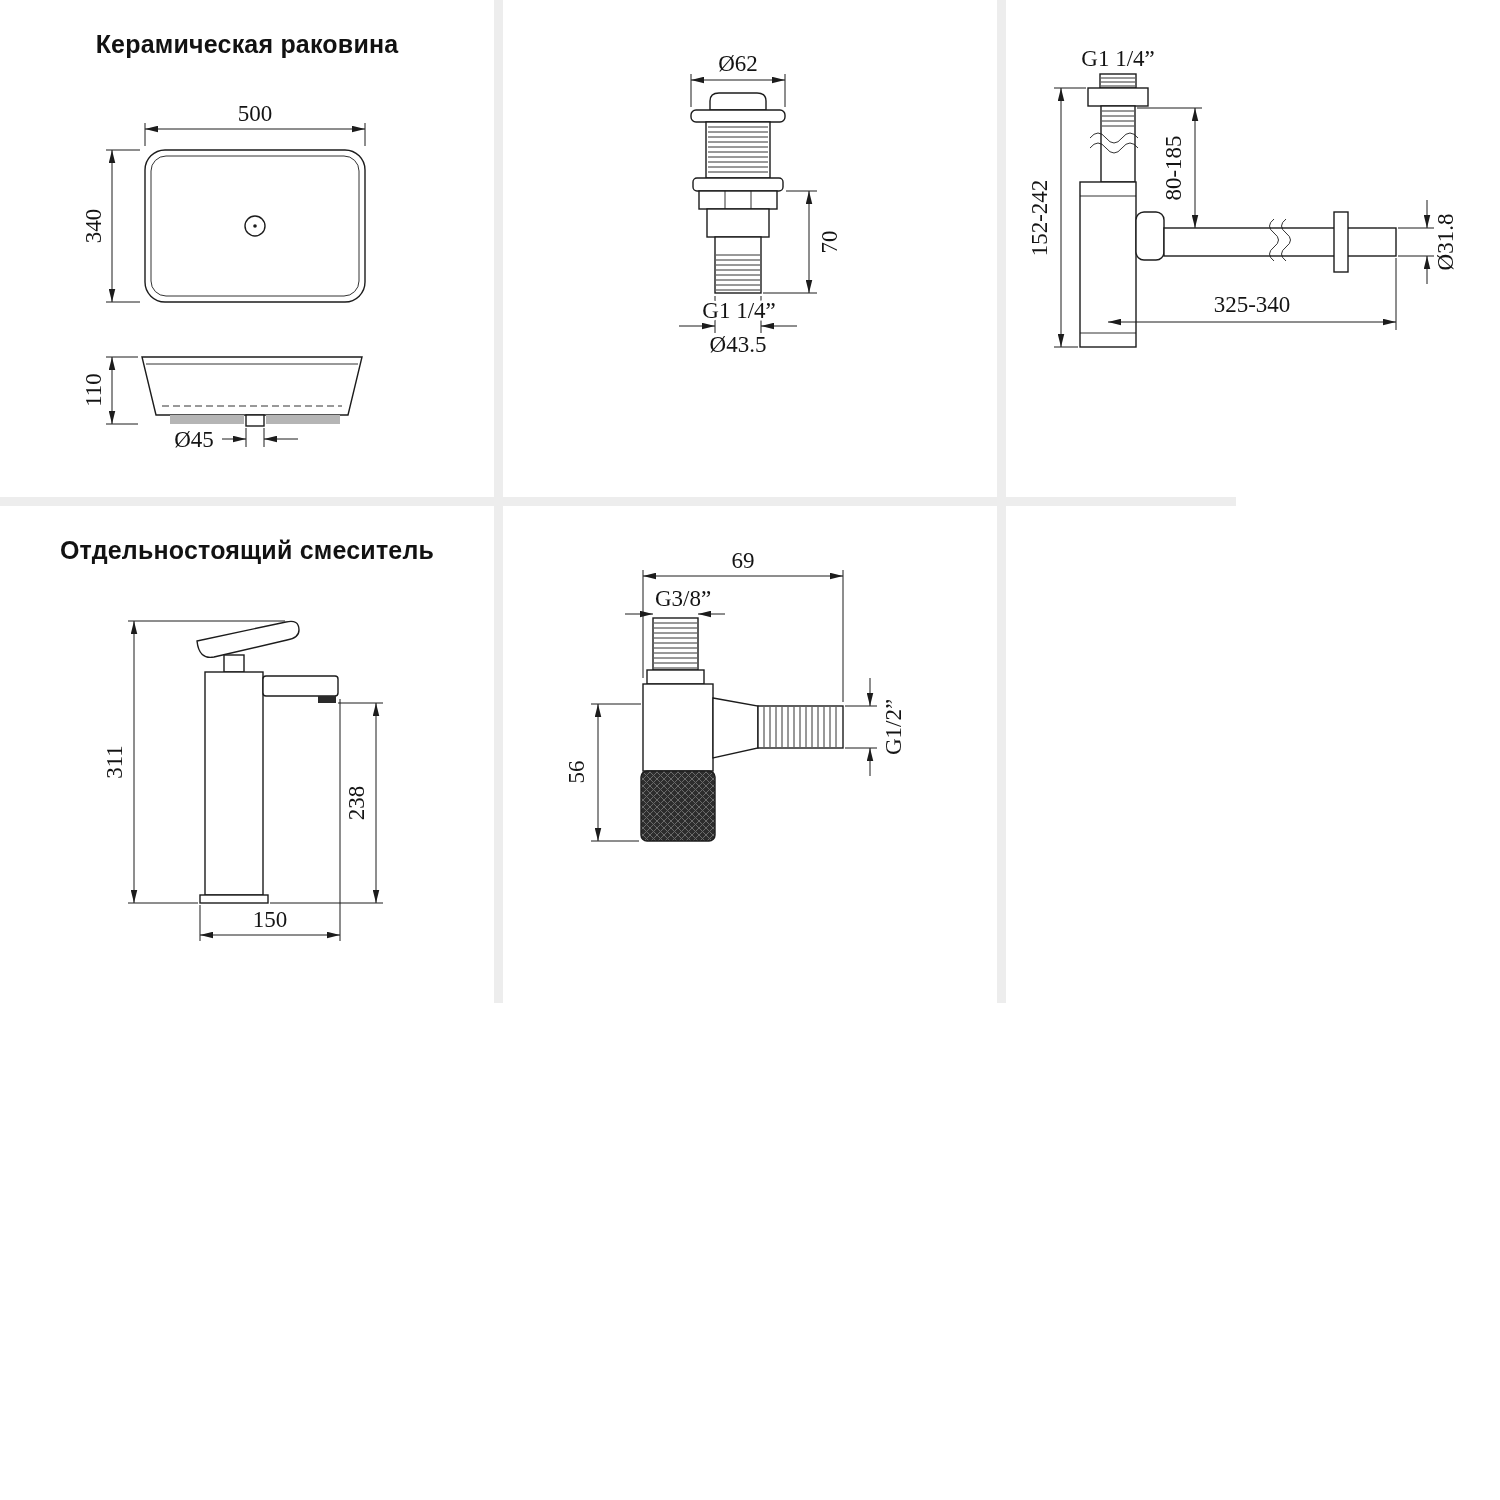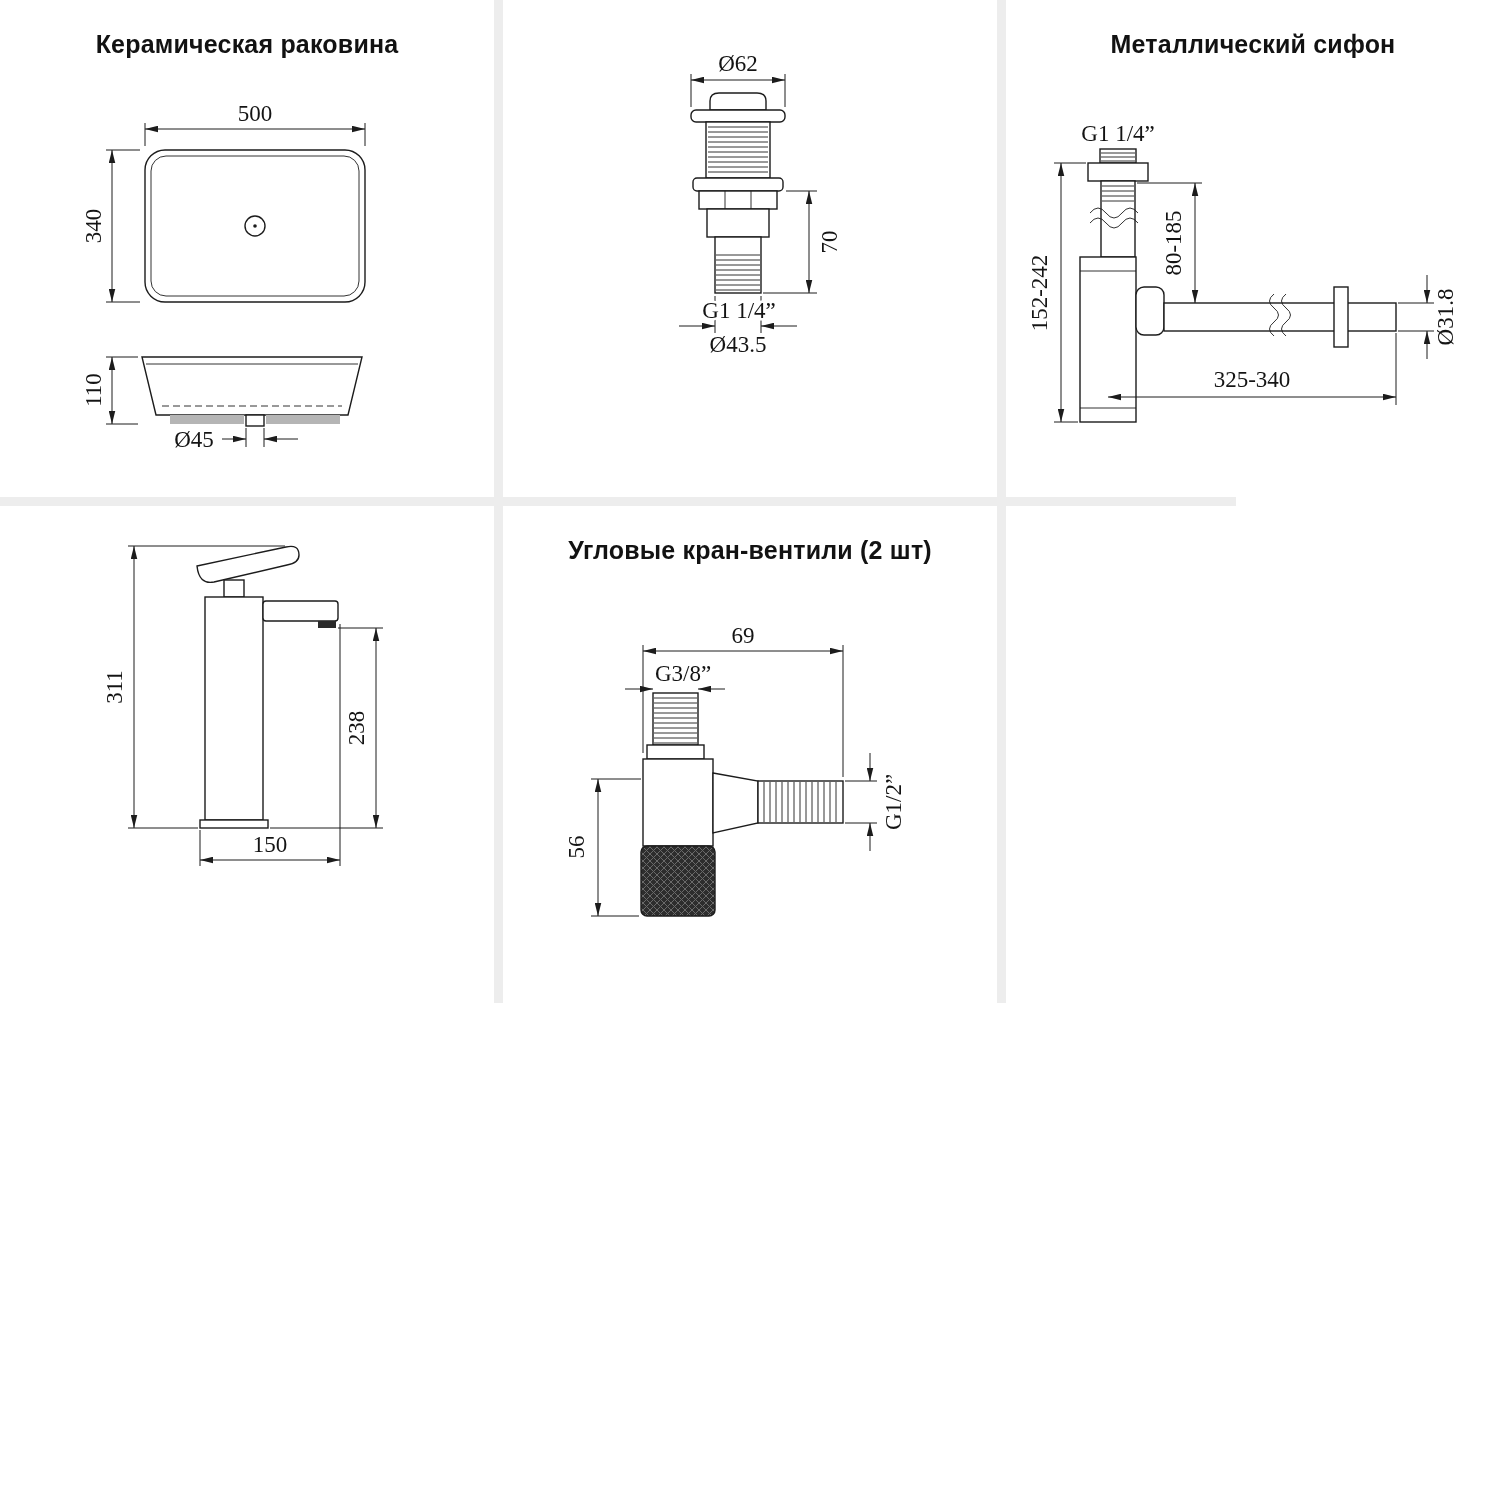--- a/index.html
+++ b/index.html
@@ -89,21 +89,20 @@
         <line x1="294" y1="326" x2="258" y2="326" marker-end="url(#ar2)"></line>
       </g>
       <text class="dimt" x="235" y="71">Ø62</text>
       <text class="dimt" x="334" y="242" transform="rotate(-90 334 242)">70</text>
       <text class="dimt halo" x="236" y="318">G1 1/4”</text>
       <text class="dimt" x="235" y="352">Ø43.5</text>
     </svg>
   </div>
 
   <div class="panel">
-    <div class="title">Металлический сифон</div>
     <svg class="draw" width="494" height="420" viewBox="0 0 494 420">
       <defs>
         <marker id="ar3" viewBox="0 0 12 6" refX="12" refY="3" markerWidth="13" markerHeight="7" orient="auto-start-reverse">
           <path d="M0,0 L12,3 L0,6 Z" fill="#1c1c1c"></path>
         </marker>
       </defs>
       <g>
         <rect class="fil" x="94" y="74" width="36" height="14"></rect>
         <path class="thin" d="M95,78 H129 M95,82 H129 M95,86 H129"></path>
         <rect class="fil" x="82" y="88" width="60" height="18"></rect>
@@ -132,20 +131,21 @@
       </g>
       <text class="dimt" x="112" y="66">G1 1/4”</text>
       <text class="dimt" x="41" y="218" transform="rotate(-90 41 218)">152-242</text>
       <text class="dimt" x="175" y="168" transform="rotate(-90 175 168)">80-185</text>
       <text class="dimt" x="447" y="242" transform="rotate(-90 447 242)">Ø31.8</text>
       <text class="dimt" x="246" y="312">325-340</text>
     </svg>
   </div>
 
   <div class="panel">
+    <div class="title">Отдельностоящий смеситель</div>
     <svg class="draw" width="494" height="420" viewBox="0 0 494 420">
       <defs>
         <marker id="ar4" viewBox="0 0 12 6" refX="12" refY="3" markerWidth="13" markerHeight="7" orient="auto-start-reverse">
           <path d="M0,0 L12,3 L0,6 Z" fill="#1c1c1c"></path>
         </marker>
       </defs>
       <g>
         <path class="fil" d="M197,60 L286,41 Q299,38 299,49 Q299,57 287,59 L214,76 Q199,79 197,60 Z"></path>
         <rect class="fil" x="224" y="74" width="20" height="17"></rect>
         <rect class="fil" x="205" y="91" width="58" height="223"></rect>
@@ -161,21 +161,20 @@
         <path d="M200,324 V360 M340,118 V360"></path>
         <line x1="200" y1="354" x2="340" y2="354" marker-start="url(#ar4)" marker-end="url(#ar4)"></line>
       </g>
       <text class="dimt" x="122" y="181" transform="rotate(-90 122 181)">311</text>
       <text class="dimt" x="364" y="222" transform="rotate(-90 364 222)">238</text>
       <text class="dimt" x="270" y="346">150</text>
     </svg>
   </div>
 
   <div class="panel">
-    <div class="title">Угловые кран-вентили (2 шт)</div>
     <svg class="draw" width="494" height="420" viewBox="0 0 494 420">
       <defs>
         <marker id="ar5" viewBox="0 0 12 6" refX="12" refY="3" markerWidth="13" markerHeight="7" orient="auto-start-reverse">
           <path d="M0,0 L12,3 L0,6 Z" fill="#1c1c1c"></path>
         </marker>
         <pattern id="knurl" width="7" height="7" patternUnits="userSpaceOnUse">
           <rect width="7" height="7" fill="#2d2d2d"></rect>
           <path d="M0,7 L7,0 M0,0 L7,7" stroke="#6a6a6a" stroke-width="1"></path>
         </pattern>
       </defs>

